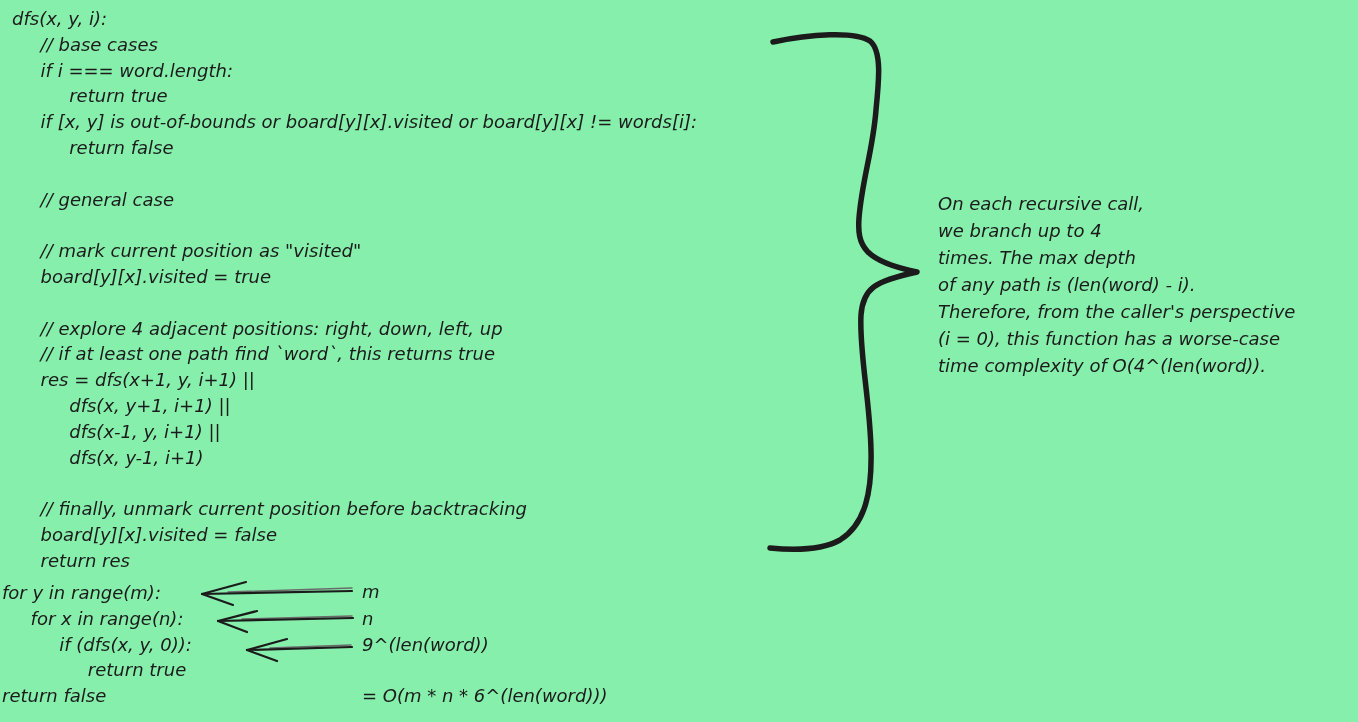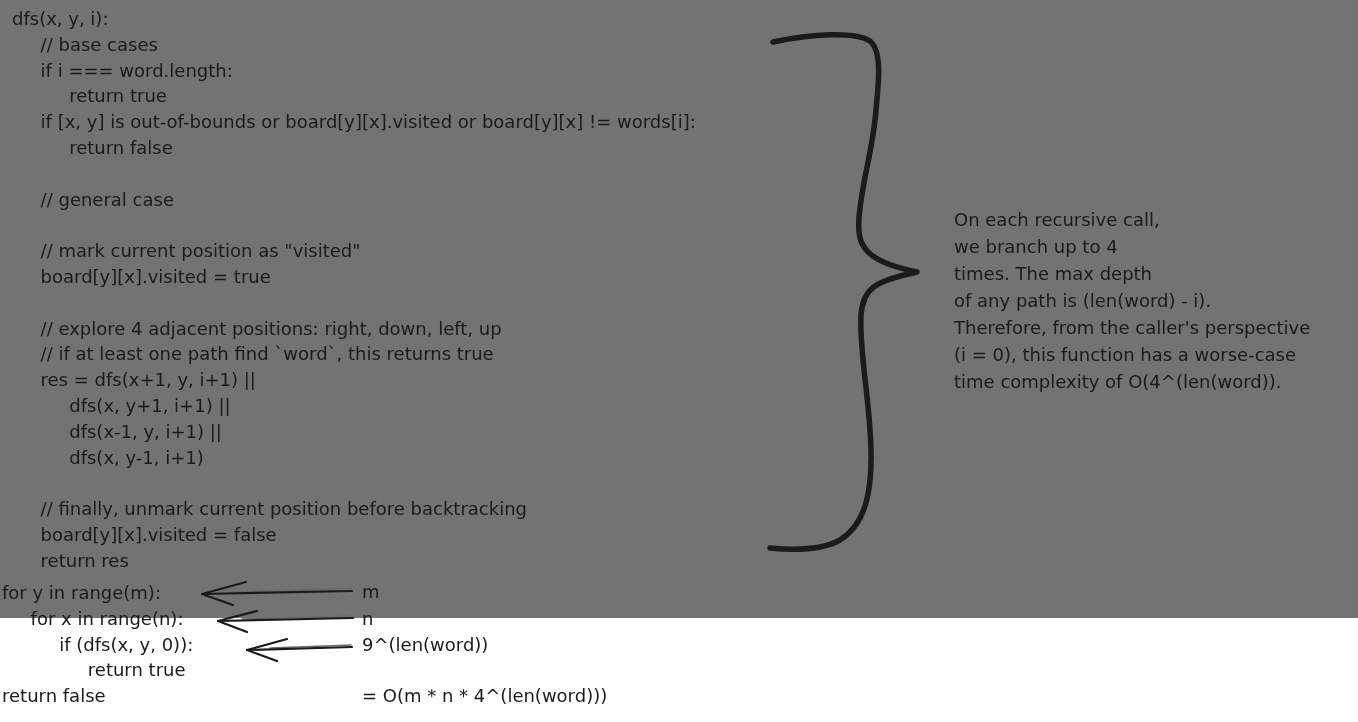--- a/index.html
+++ b/index.html
@@ -7,37 +7,38 @@
     padding: 0;
     width: 1358px;
     height: 722px;
     background: #ffffff;
     overflow: hidden;
     font-family: "DejaVu Sans", "Liberation Sans", sans-serif;
   }
   .canvas {
     position: relative;
     width: 1358px;
-    height: 618px;
-    background: #737373;
+    height: 722px;
+    background: #86efac;
     color: #1b1b1b;
+    font-style: italic;
   }
   .code {
     position: absolute;
     margin: 0;
     white-space: pre;
     font-family: "DejaVu Sans", "Liberation Sans", sans-serif;
     font-size: 18px;
     line-height: 25.8px;
     color: #1b1b1b;
     letter-spacing: 0px;
   }
   .note {
     position: absolute;
-    margin: 16px;
+    margin: 0;
     white-space: pre;
     font-family: "DejaVu Sans", "Liberation Sans", sans-serif;
     font-size: 18px;
     line-height: 27px;
     color: #1b1b1b;
   }
   .label {
     position: absolute;
     margin: 0;
     white-space: pre;
@@ -135,15 +136,15 @@
       <path class="stroke" stroke-width="2.2" d="M 162 72 L 57 75"></path>
       <path class="stroke" stroke-width="2.2" d="M 57 75 L 97 64"></path>
       <path class="stroke" stroke-width="2.2" d="M 57 75 L 87 86"></path>
     </g>
   </svg>
 
   <div class="label" style="left:362px; top:580px;">m</div>
   <div class="label" style="left:362px; top:607px;">n</div>
   <div class="label" style="left:362px; top:633px;">9^(len(word))</div>
 
-  <div class="label" style="left:362px; top:684px;">= O(m * n * 4^(len(word)))</div>
+  <div class="label" style="left:362px; top:684px;">= O(m * n * 6^(len(word)))</div>
 
 </div>
 
 </body></html>

